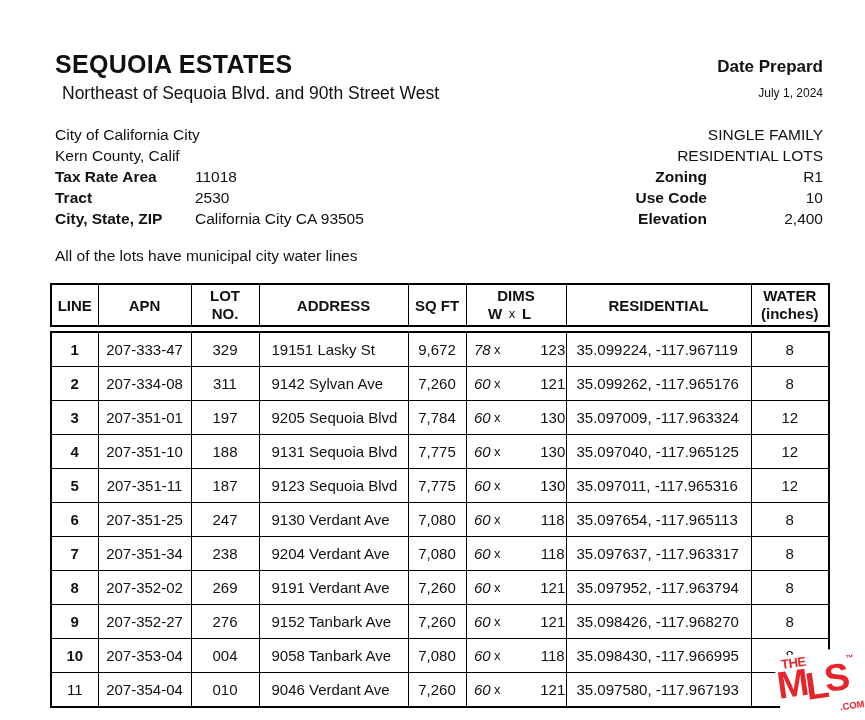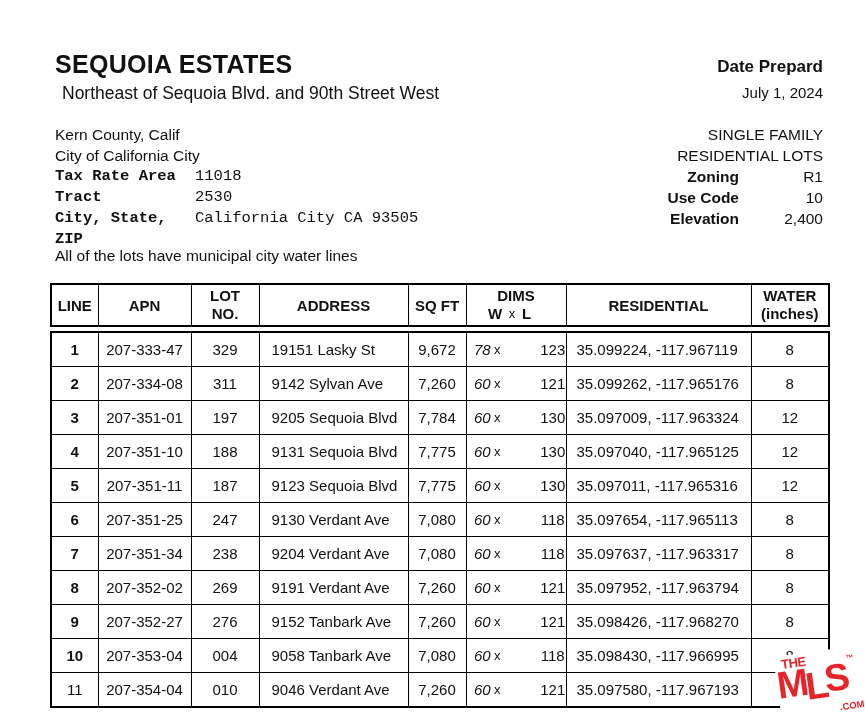--- a/index.html
+++ b/index.html
@@ -8,28 +8,28 @@
     font-family:"Liberation Sans","DejaVu Sans",sans-serif;color:#111;
     -webkit-font-smoothing:antialiased;
   }
   .abs{position:absolute;}
 
   
   .doc-title{left:55px;top:50px;font-size:25px;font-weight:bold;letter-spacing:0.3px;}
   .doc-subtitle{left:62px;top:83px;font-size:17.5px;}
   .date-block{right:42px;top:54px;text-align:right;line-height:26px;}
   .date-label{font-size:17px;font-weight:bold;}
-  .date-value{font-size:15px;text-align:right;}
+  .date-value{font-size:12px;text-align:right;}
 
   
   .info-left{left:55px;top:124px;font-size:15.5px;line-height:21px;}
-  .info-left .row{display:flex;font-family:Liberation Mono, monospace;}
+  .info-left .row{display:flex;}
   .info-left .lbl{font-weight:bold;width:140px;}
   .info-right{right:42px;top:124px;font-size:15.5px;line-height:21px;text-align:right;}
-  .info-right .row{display:flex;justify-content:flex-end;}
+  .info-right .row{display:flex;justify-content:flex-end;gap:32px;}
   .info-right .lbl{font-weight:bold;}
   .info-right .val{display:inline-block;width:84px;text-align:right;}
 
   .note{left:55px;top:247px;font-size:15.5px;}
 
   
   table{border-collapse:collapse;table-layout:fixed;}
   .lots-header-table{left:50px;top:283px;}
   .lots-body-table{left:50px;top:331px;}
   .lots-header-table table, .lots-body-table table{width:778px;}
@@ -70,22 +70,22 @@
 
 <div class="abs doc-title">SEQUOIA ESTATES</div>
 <div class="abs doc-subtitle">Northeast of Sequoia Blvd. and 90th Street West</div>
 
 <div class="abs date-block">
   <div class="date-label">Date Prepard</div>
   <div class="date-value">July 1, 2024</div>
 </div>
 
 <div class="abs info-left">
+  <div>City of California City</div>
   <div>Kern County, Calif</div>
-  <div>City of California City</div>
   <div class="row">
     <span class="lbl">Tax Rate Area</span>
     <span class="val">11018</span>
   </div>
   <div class="row">
     <span class="lbl">Tract</span>
     <span class="val">2530</span>
   </div>
   <div class="row">
     <span class="lbl">City, State, ZIP</span>

